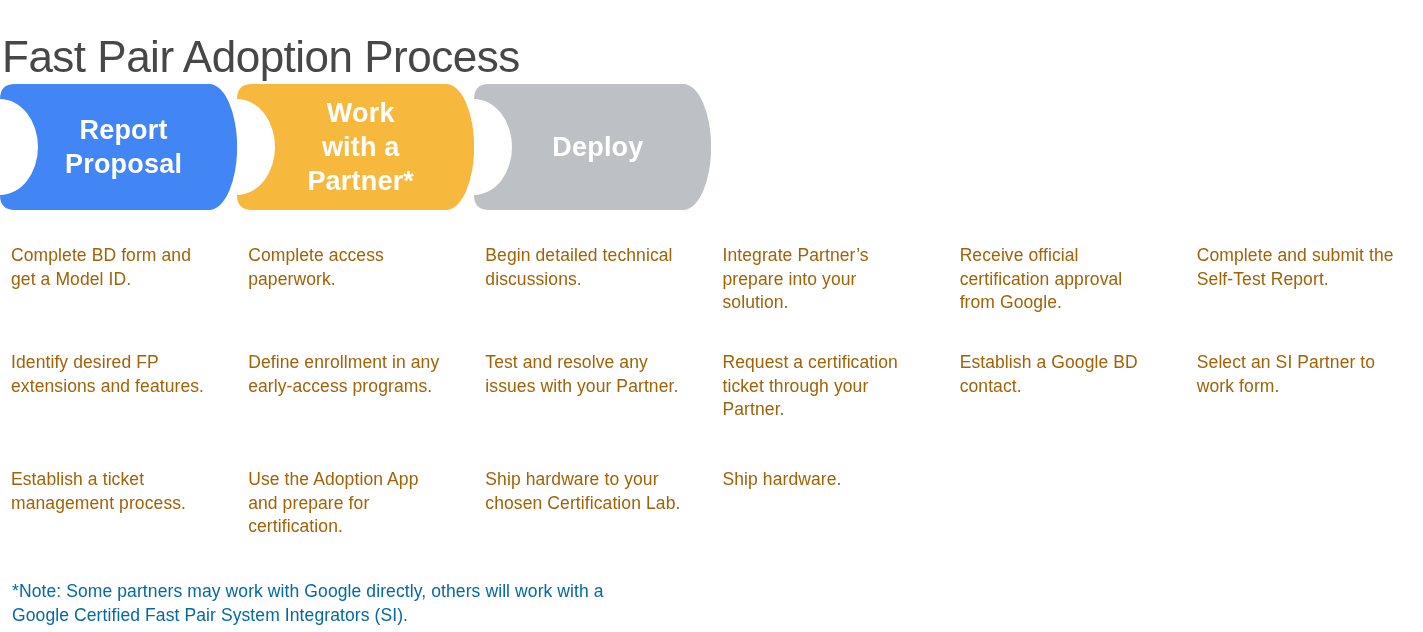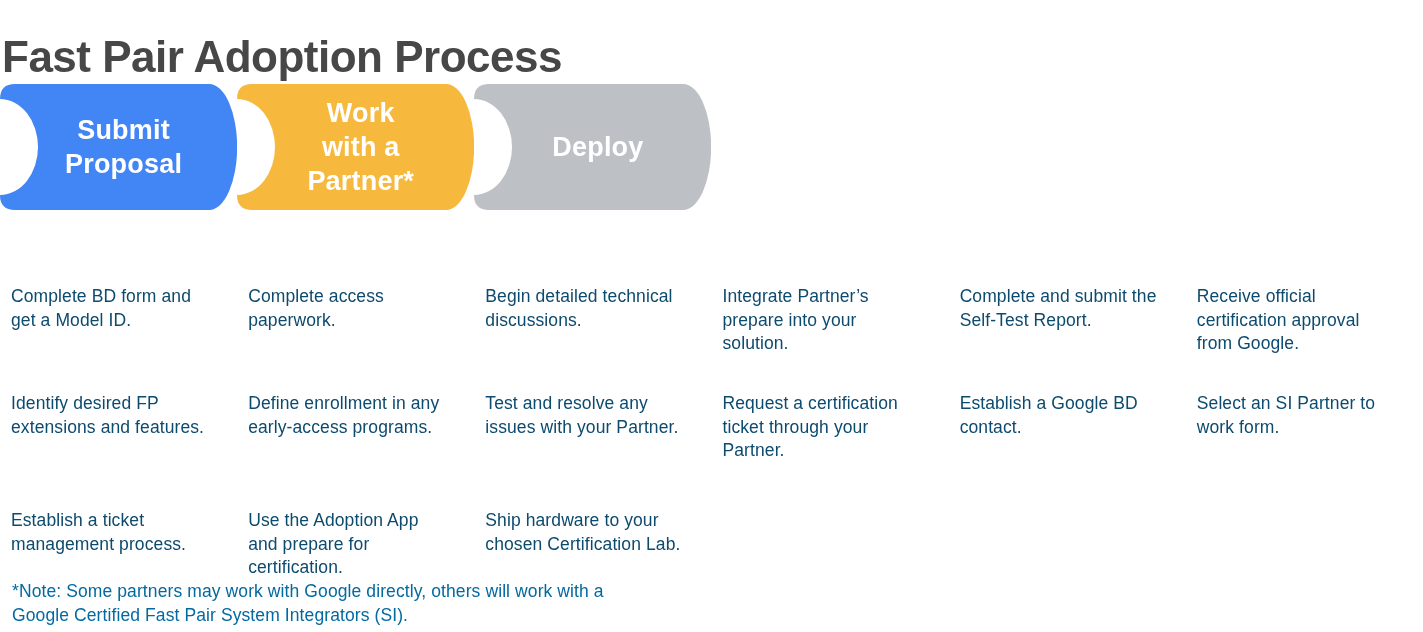--- a/index.html
+++ b/index.html
@@ -5,21 +5,21 @@
   html,body{margin:0;padding:0;}
   body{
     width:1423px;height:632px;
     background:#ffffff;
     font-family:"Liberation Sans",sans-serif;
     position:relative;overflow:hidden;
     color:#3c4043;
   }
   .page-title{
     position:absolute;left:2px;top:0px;
-    font-size:44px;line-height:56px;font-weight:700;
+    font-size:44px;line-height:56px;font-weight:400;
     color:#474747;letter-spacing:-0.5px;
     white-space:nowrap;
   }
   .band{
     position:absolute;top:84px;left:0;width:1423px;height:126px;
     display:flex;
   }
   .step-cell{
     position:relative;
     flex:0 0 16.6667%;
@@ -40,44 +40,43 @@
   }
   .detail-grid{
     position:absolute;top:244px;left:0;width:1423px;
     display:grid;
     grid-template-columns:repeat(6,16.6667%);
     grid-template-rows:107px 117px auto;
   }
   .cell{
     padding:0 24px 0 11px;
     font-size:17.5px;line-height:23.5px;
-    color:#0c4a6e;
+    color:#a16207;
     letter-spacing:0.1px;
-    margin-top:41px;
   }
   .note{
     position:absolute;left:12px;top:579px;
     font-size:17.5px;line-height:24px;
     color:#0369a1;
     white-space:pre-line;
     letter-spacing:0.1px;
   }
 </style>
 </head>
 <body>
 
 <h1 class="page-title">Fast Pair Adoption Process</h1>
 
 <div class="band">
 
   <div class="step-cell">
     <svg viewBox="0 0 237 126" width="100%" height="126" preserveAspectRatio="none">
       <path d="M 15 0 L 209 0 A 28 63 0 0 1 209 126 L 15 126 Q 0 126 0 111 A 38 48 0 0 0 0 15 Q 0 0 15 0 Z" fill="#4285F4"></path>
     </svg>
-    <div class="step-label">Submit
+    <div class="step-label">Report
 Proposal</div>
   </div>
 
 
   <div class="step-cell">
     <svg viewBox="0 0 237 126" width="100%" height="126" preserveAspectRatio="none">
       <path d="M 15 0 L 209 0 A 28 63 0 0 1 209 126 L 15 126 Q 0 126 0 111 A 38 48 0 0 0 0 15 Q 0 0 15 0 Z" fill="#F6B93D"></path>
     </svg>
     <div class="step-label">Work
 with a
@@ -94,29 +93,30 @@
   </div>
 
 </div>
 
 <div class="detail-grid">
 
   <div class="cell">Complete BD form and get a Model ID.</div>
   <div class="cell">Complete access paperwork.</div>
   <div class="cell">Begin detailed technical discussions.</div>
   <div class="cell">Integrate Partner’s prepare into your solution.</div>
+  <div class="cell">Receive official certification approval from Google.</div>
   <div class="cell">Complete and submit the Self-Test Report.</div>
-  <div class="cell">Receive official certification approval from Google.</div>
 
   <div class="cell">Identify desired FP extensions and features.</div>
   <div class="cell">Define enrollment in any early-access programs.</div>
   <div class="cell">Test and resolve any issues with your Partner.</div>
   <div class="cell">Request a certification ticket through your Partner.</div>
 
   <div class="cell">Establish a Google BD contact.</div>
   <div class="cell">Select an SI Partner to work form.</div>
   <div class="cell">Establish a ticket management process.</div>
   <div class="cell">Use the Adoption App and prepare for certification.</div>
   <div class="cell">Ship hardware to your chosen Certification Lab.</div>
+  <div class="cell">Ship hardware.</div>
 </div>
 
 <div class="note">*Note: Some partners may work with Google directly, others will work with a
 Google Certified Fast Pair System Integrators (SI).</div>
 
 </body></html>

